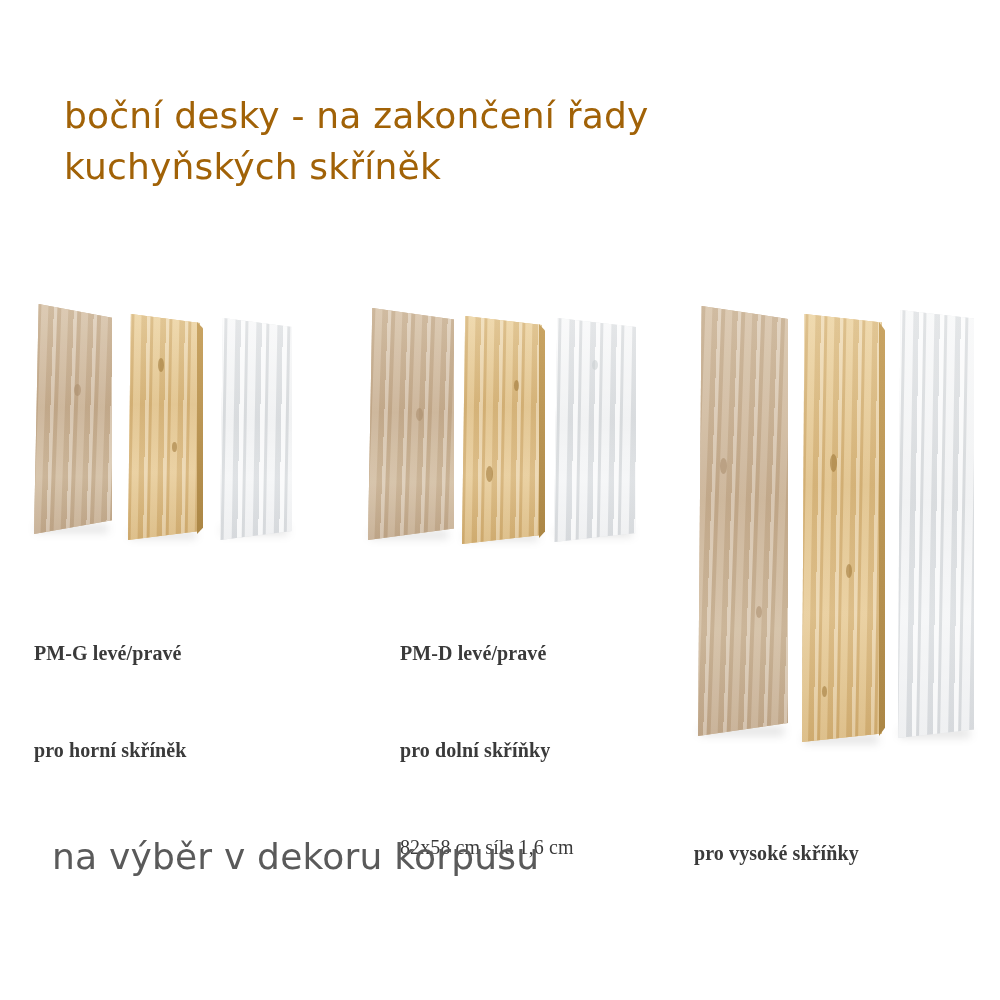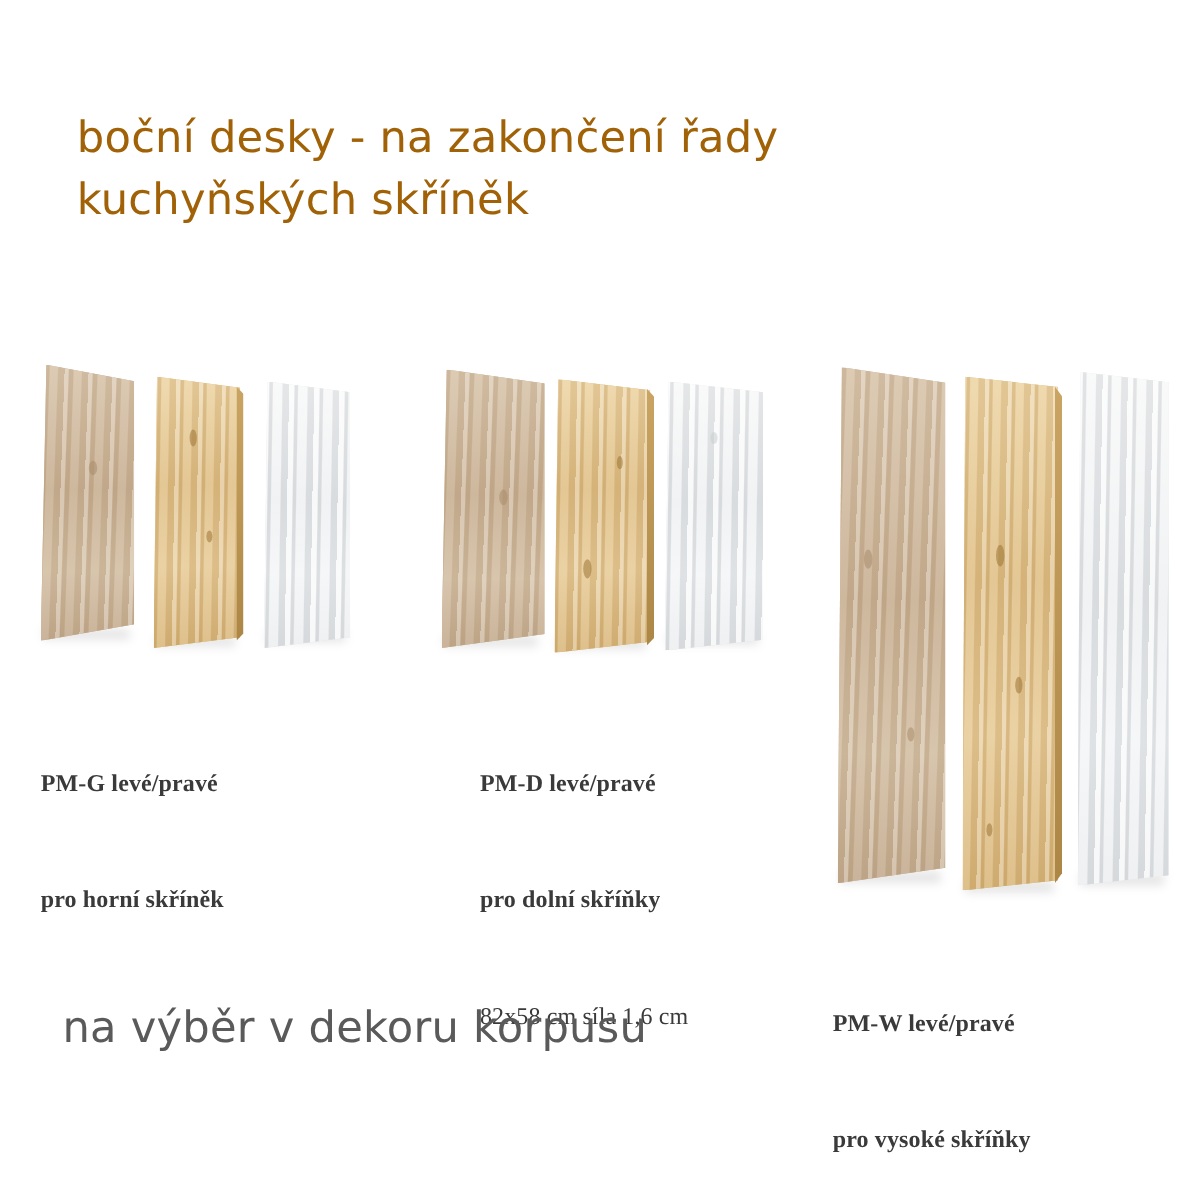--- a/index.html
+++ b/index.html
@@ -229,21 +229,20 @@
     <div class="edge edge-artisan" style="position:absolute; left:879px; top:322px; width:6px; height:414px;
                 clip-path: polygon(0% 0%, 100% 2%, 100% 98%, 0% 100%);"></div>
 
     <div class="shadow" style="left:900px; top:728px; width:70px; height:10px;"></div>
     <div class="panel" style="left:898px; top:310px; width:76px; height:428px;
                 clip-path: polygon(3% 0%, 100% 2%, 100% 98%, 0% 100%);">
       <div class="face grain-white"></div>
     </div>
 
     <div class="caption" id="caption-w">
-      <span class="bold">PM-W levé/pravé</span>
       <span class="bold">pro vysoké skříňky</span>
       
     </div>
   </div>
 
   <div class="footnote">na výběr v dekoru korpusu</div>
 
 </div>
 
 </body></html>

